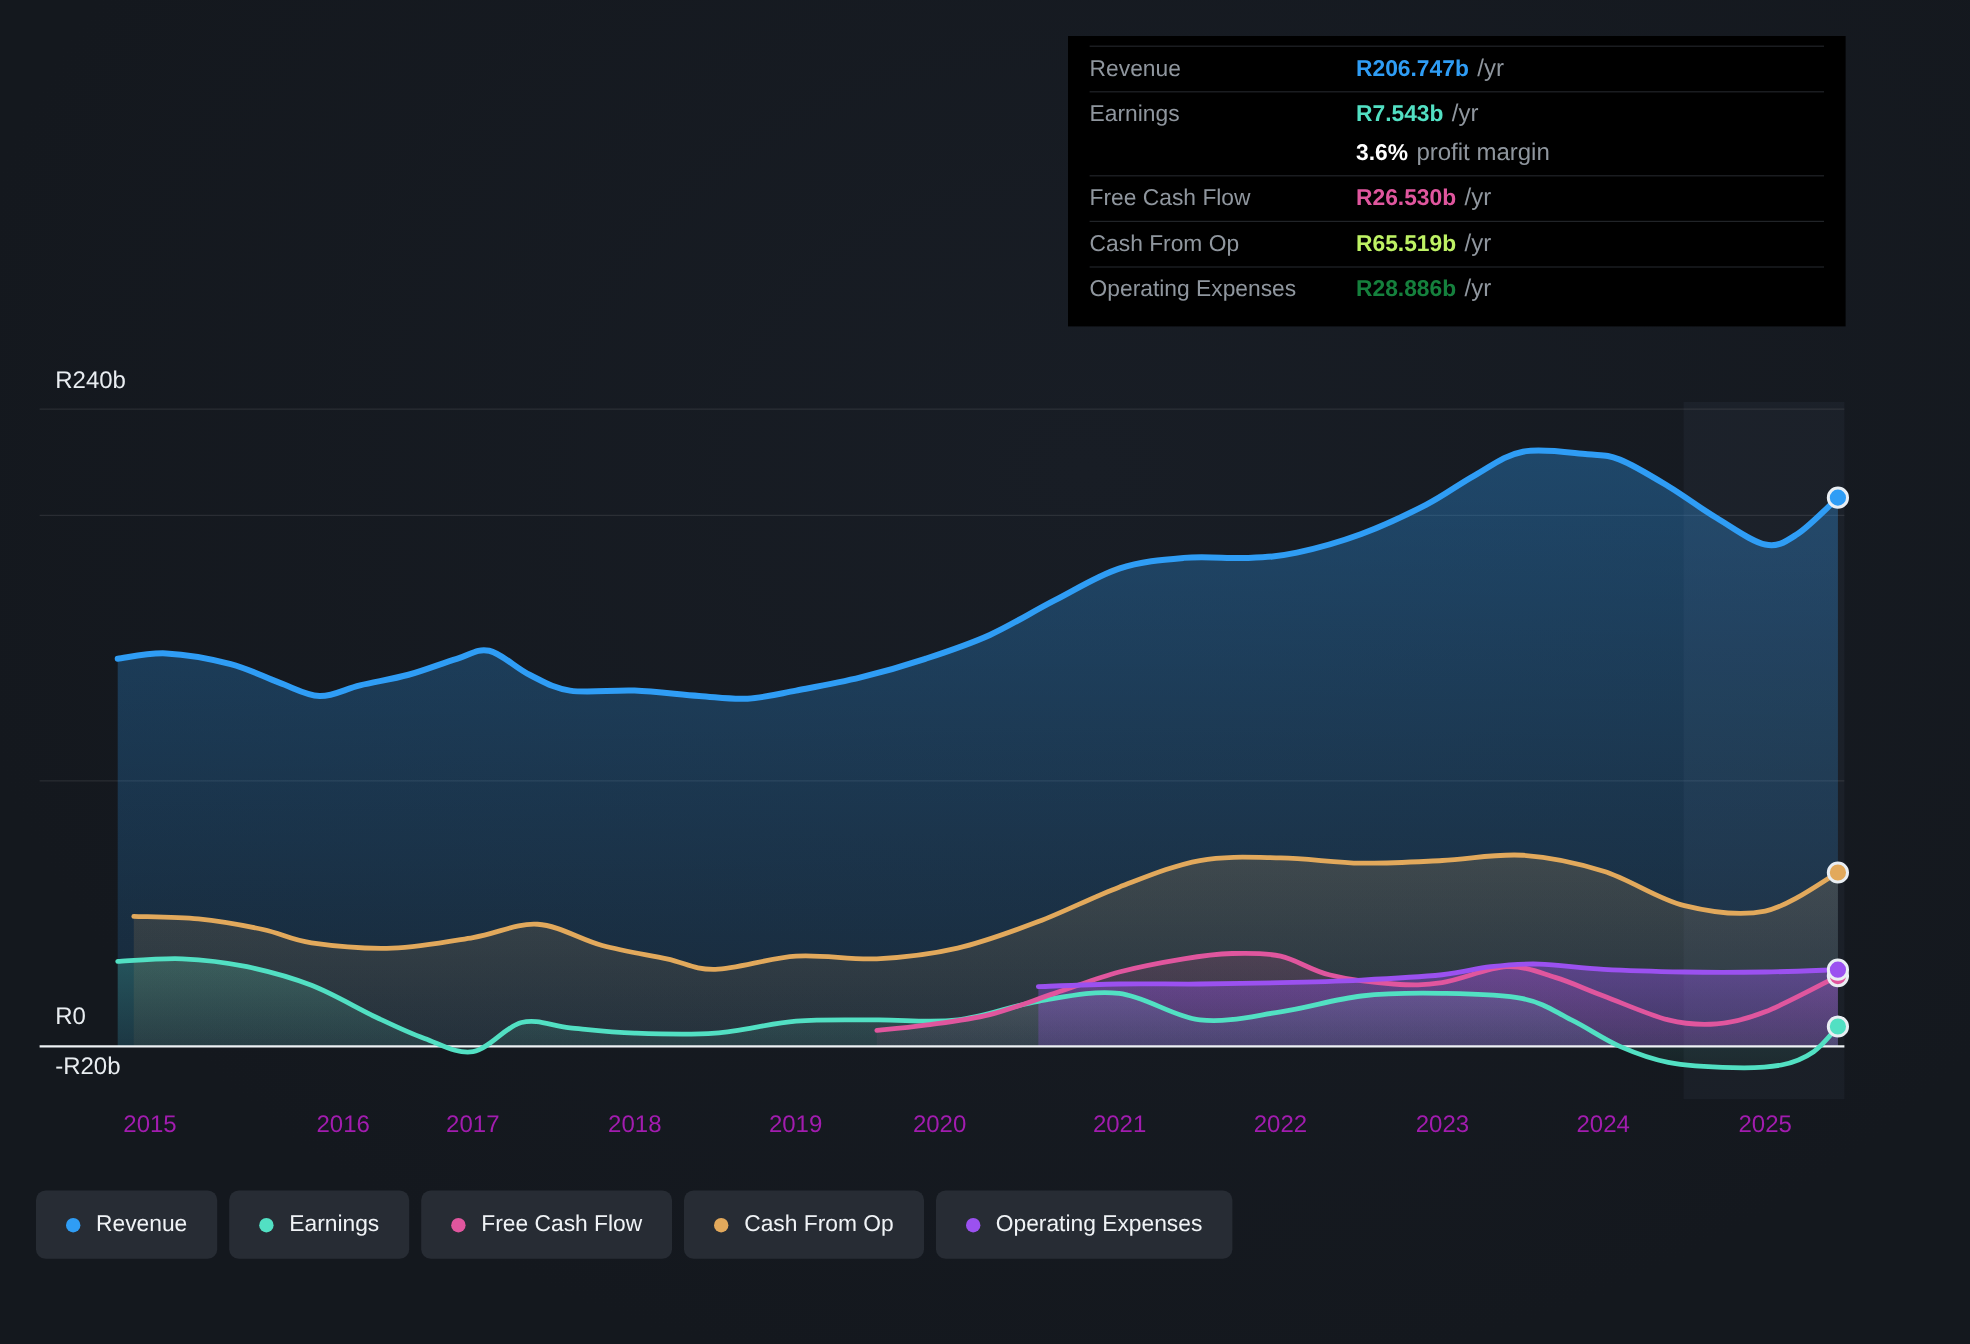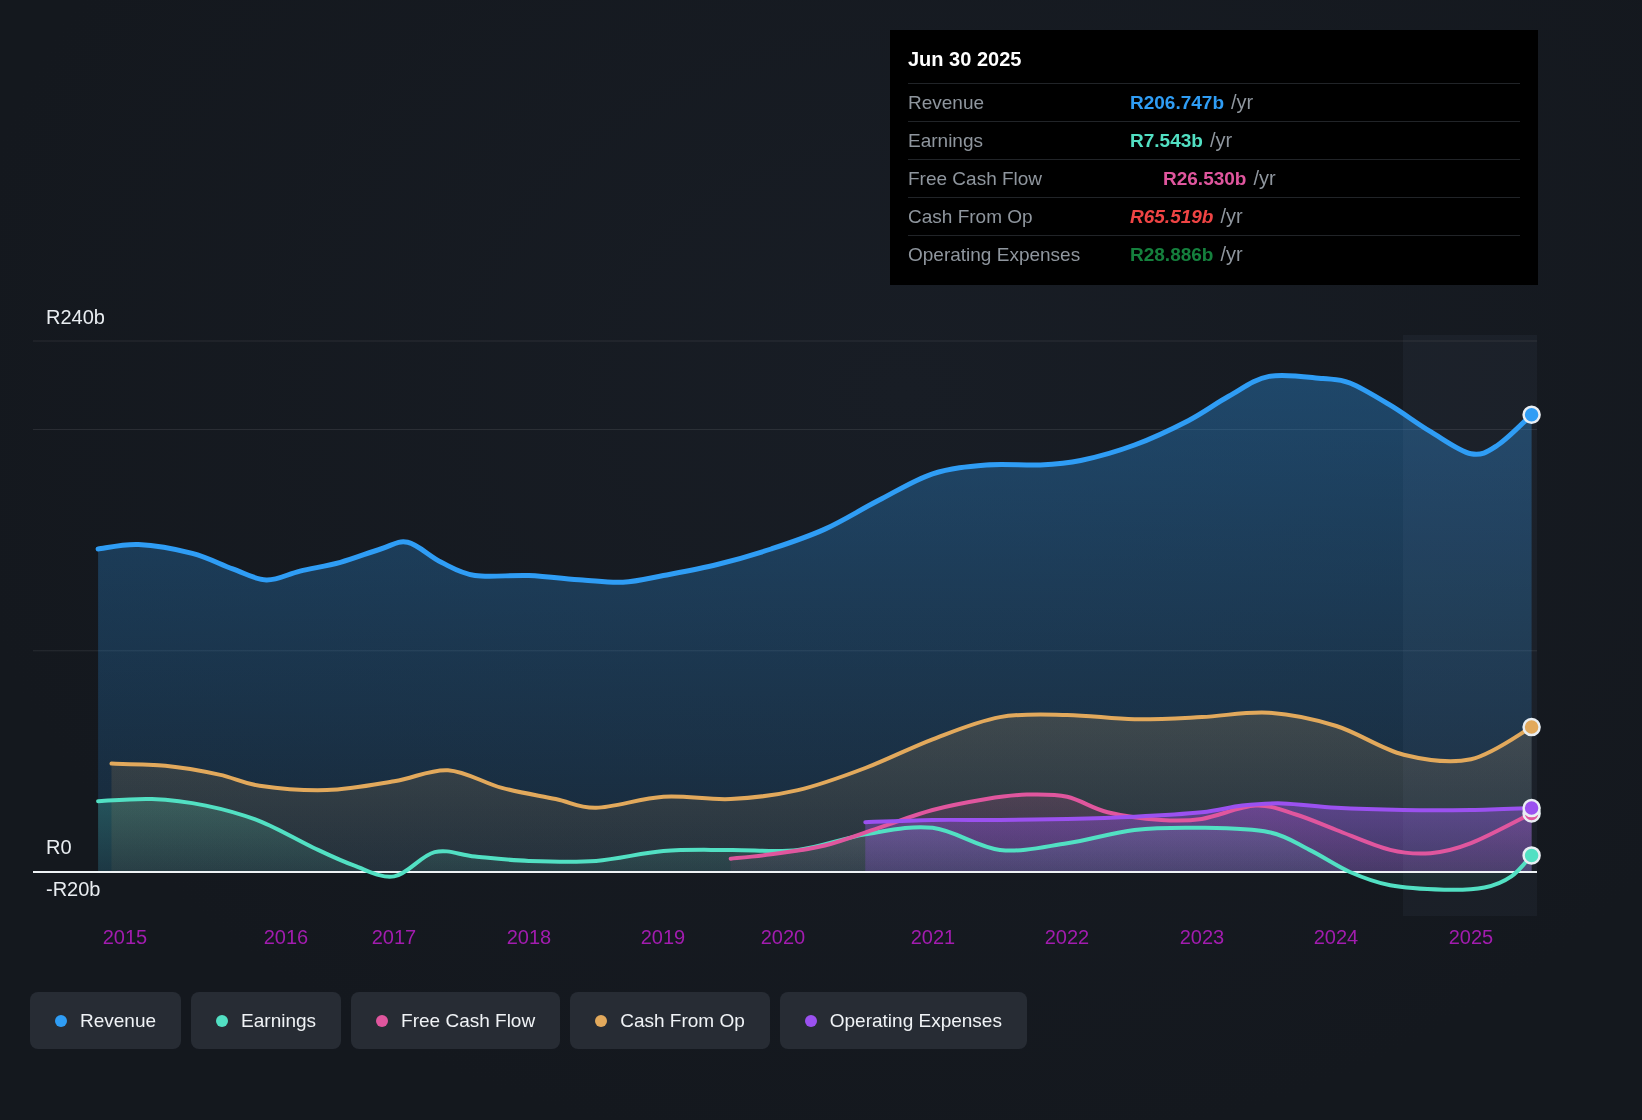--- a/index.html
+++ b/index.html
@@ -87,44 +87,48 @@
     <div class="x-tick" style="left: 663px;">2019</div>
     <div class="x-tick" style="left: 783px;">2020</div>
     <div class="x-tick" style="left: 933px;">2021</div>
     <div class="x-tick" style="left: 1067px;">2022</div>
     <div class="x-tick" style="left: 1202px;">2023</div>
     <div class="x-tick" style="left: 1336px;">2024</div>
     <div class="x-tick" style="left: 1471px;">2025</div>
   </div>
 
 <div id="tooltip">
-  <div class="t-title">Jun 30 2025</div>
 
   <div class="t-row">
     <span class="t-label">Revenue</span>
     <span class="t-value" style="color: rgb(47, 157, 245); text-align: center;">R206.747b</span>
     <span class="t-suffix">/yr</span>
   </div>
 
   <div class="t-row">
     <span class="t-label">Earnings</span>
     <span class="t-value" style="color: rgb(82, 224, 195);">R7.543b</span>
     <span class="t-suffix">/yr</span>
   </div>
 
+  <div class="t-row no-border">
+    <span class="t-label"></span>
+    <span class="t-value" style="color: rgb(255, 255, 255);">3.6%</span>
+    <span class="t-suffix">profit margin</span>
+  </div>
 
   <div class="t-row">
     <span class="t-label">Free Cash Flow</span>
-    <span class="t-value" style="color: rgb(224, 86, 158); margin-left: 33px;">R26.530b</span>
+    <span class="t-value" style="color: rgb(224, 86, 158);">R26.530b</span>
     <span class="t-suffix">/yr</span>
   </div>
 
   <div class="t-row">
     <span class="t-label">Cash From Op</span>
-    <span class="t-value" style="color: #ef4444; font-style: italic;">R65.519b</span>
+    <span class="t-value" style="color: #bef264;">R65.519b</span>
     <span class="t-suffix">/yr</span>
   </div>
 
   <div class="t-row">
     <span class="t-label">Operating Expenses</span>
     <span class="t-value" style="color: #15803d;">R28.886b</span>
     <span class="t-suffix">/yr</span>
   </div>
 </div>
 

